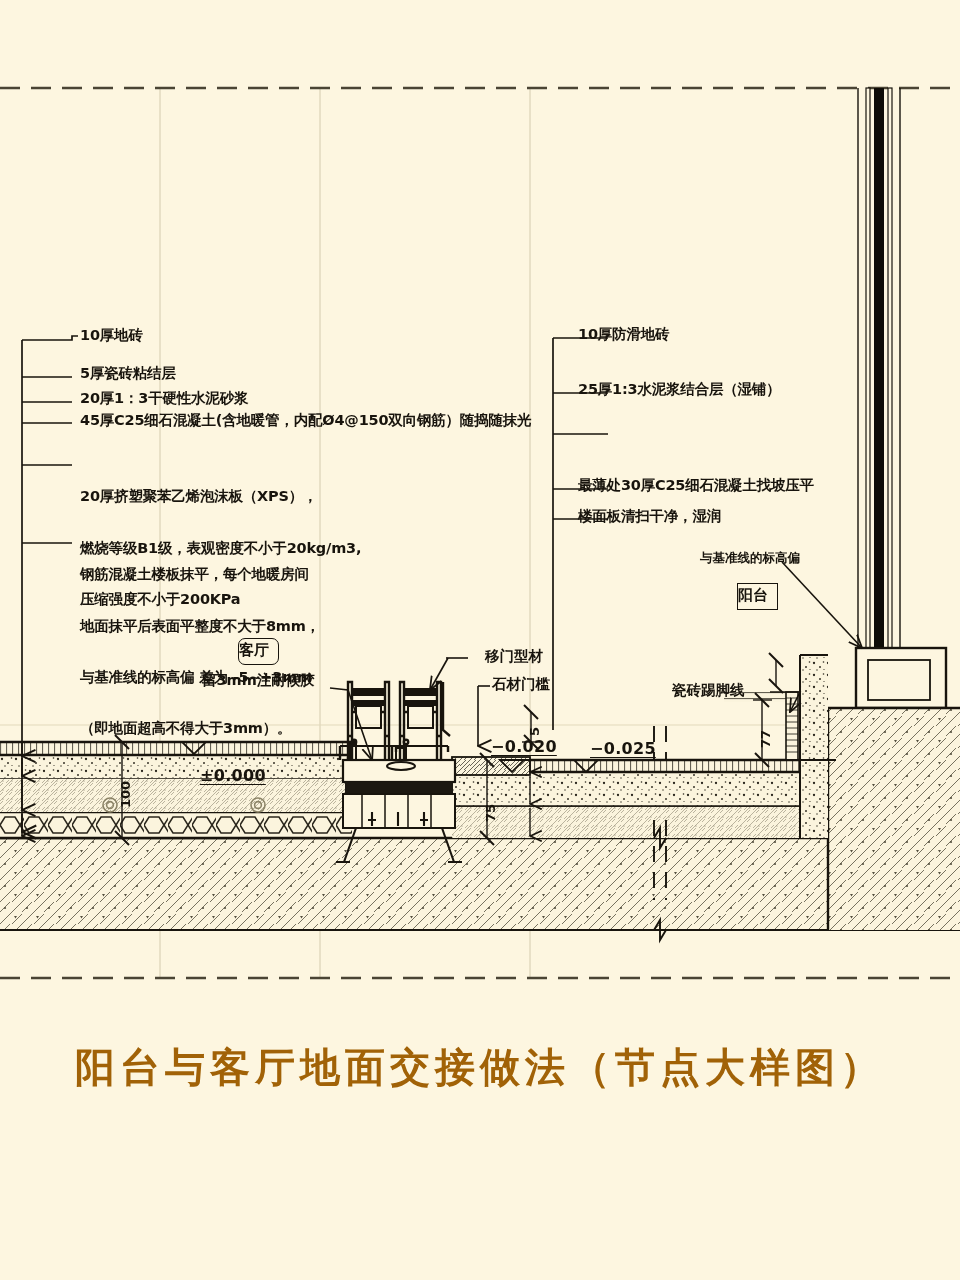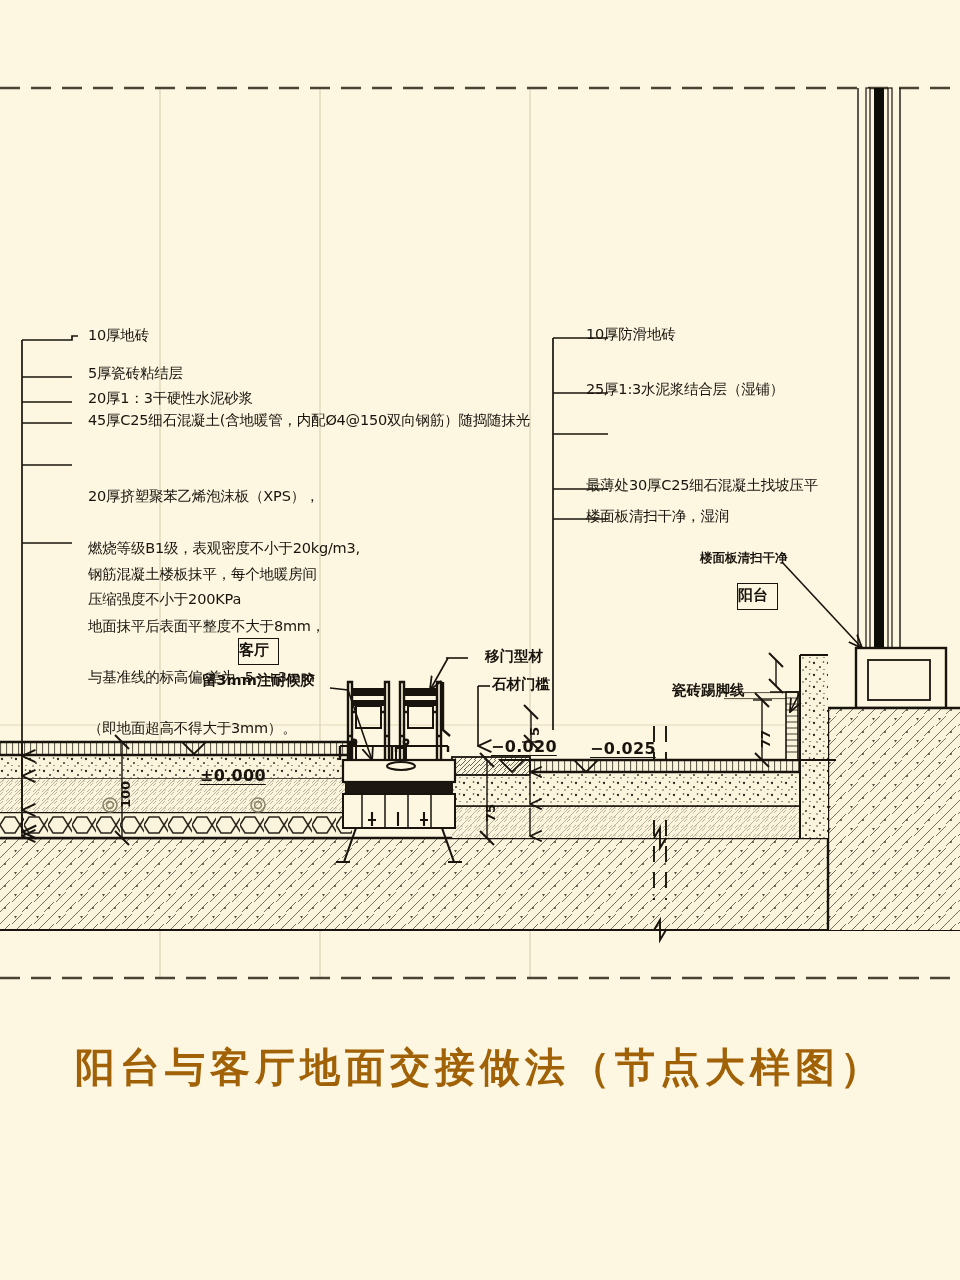--- a/index.html
+++ b/index.html
@@ -7,21 +7,21 @@
     width:960px;height:1280px;position:relative;overflow:hidden;
     font-family:"Liberation Sans","DejaVu Sans",sans-serif;
     background:#fdf6e0;
   }
   #stage{position:absolute;inset:0;width:960px;height:1280px;}
   svg#dwg{position:absolute;left:0;top:0;width:960px;height:1280px;display:block;}
 
   
   .txt{position:absolute;color:#18140d;white-space:pre;line-height:1.18;
        font-family:"DejaVu Sans","Liberation Sans",sans-serif;}
-  .note{font-size:14.5px;font-weight:400;letter-spacing:-0.2px;margin-left:8px;}
+  .note{font-size:14.5px;font-weight:700;letter-spacing:-0.2px;}
   .note.sm{font-size:14px;}
   .roomtag{font-size:15px;font-weight:700;border:1.6px solid #18140d;
            padding:3px 9px 4px 0;background:#fdf6e0;}
   .lead{font-size:14.5px;font-weight:700;}
   .elev{font-size:16px;font-weight:700;letter-spacing:0.3px;}
   .dimv{font-size:13px;font-weight:700;transform-origin:0 0;}
   .title{position:absolute;left:0;right:0;text-align:center;
          font-size:40px;font-weight:900;letter-spacing:5px;color:#a16207;
          font-family:"DejaVu Sans","Liberation Sans",sans-serif;}
   .ul{text-decoration:underline;text-underline-offset:3px;}
@@ -339,25 +339,25 @@
   <div class="txt note" style="left:578px;top:477px;">最薄处30厚C25细石混凝土找坡压平</div>
 
   <div class="txt note" style="left:578px;top:508px;">楼面板清扫干净，湿润</div>
 
   <div class="txt lead" style="left:202px;top:672px;">留3mm注耐候胶</div>
 
   <div class="txt lead" style="left:485px;top:648px;">移门型材</div>
 
   <div class="txt lead" style="left:492px;top:676px;">石材门槛</div>
 
-  <div class="txt lead" style="left:700px;top:551px;font-size:12.5px;">楼面板清扫干净</div>
+  <div class="txt lead" style="left:700px;top:551px;font-size:12.5px;">与基准线的标高偏</div>
 
   <div class="txt lead" style="left:672px;top:682px;">瓷砖踢脚线</div>
 
-  <div class="txt roomtag" style="left:238px;top:638px;">客厅</div>
+  <div class="txt roomtag" style="left:238px;top:638px;border-radius:7px;">客厅</div>
 
   <div class="txt roomtag" style="left:737px;top:583px;">阳台</div>
 
   <div class="txt elev ul" style="left:200px;top:723px;margin-top:44px;">±0.000</div>
 
   <div class="txt elev ul" style="left:491px;top:738px;">−0.020</div>
 
   <div class="txt elev ul" style="left:590px;top:740px;">−0.025</div>
 
   <div class="txt dimv" style="left:118px;top:808px;transform:rotate(-90deg);">100</div>

